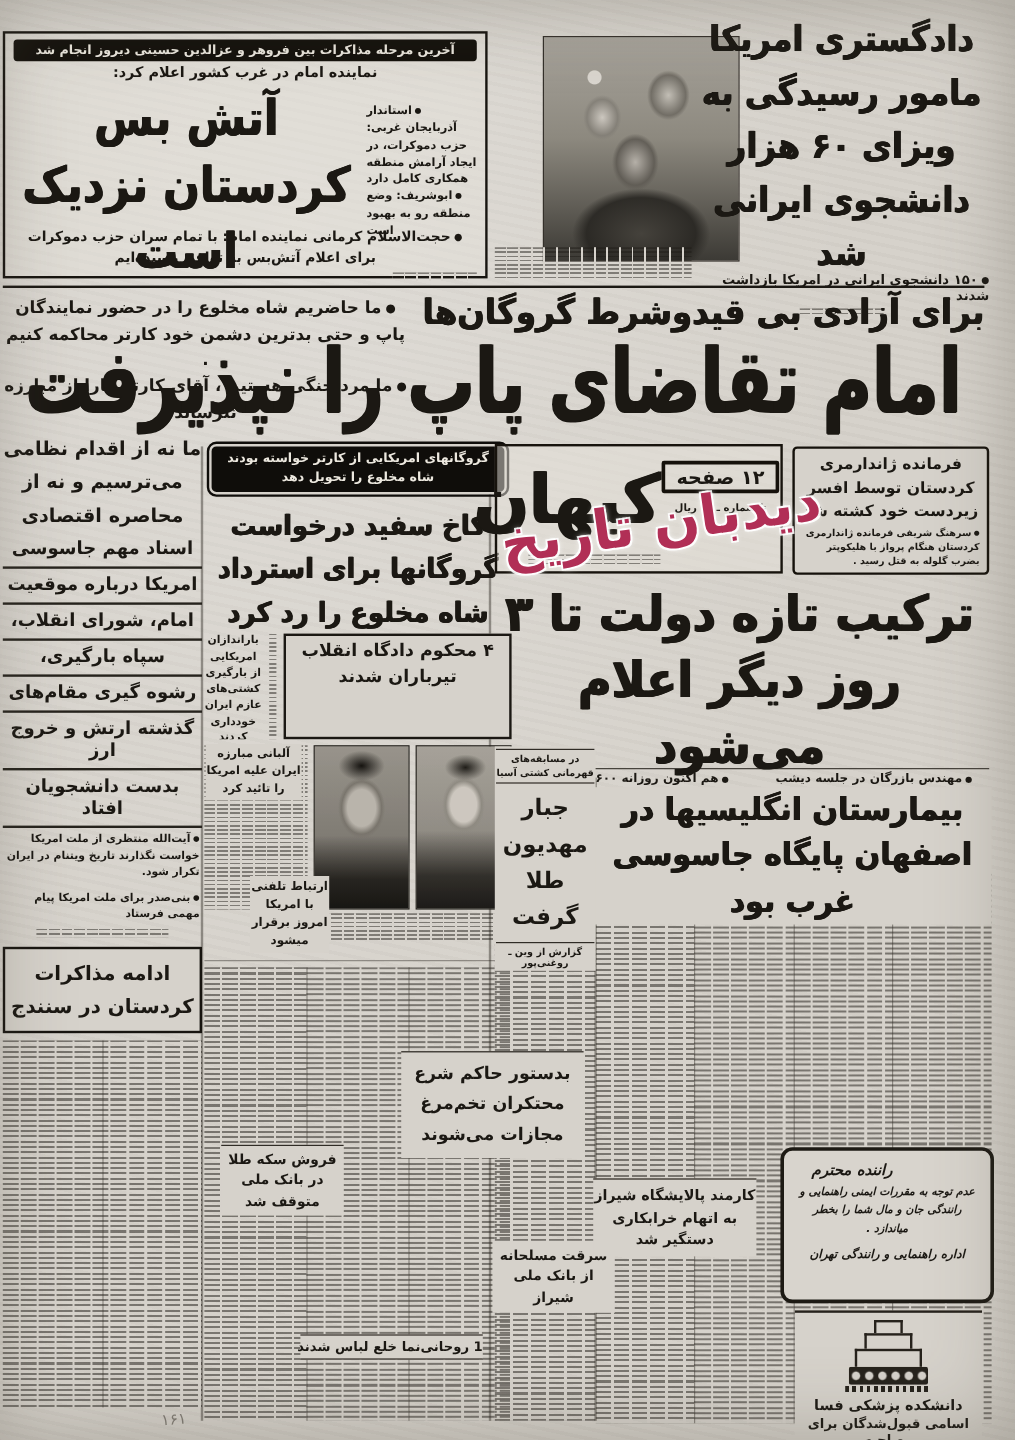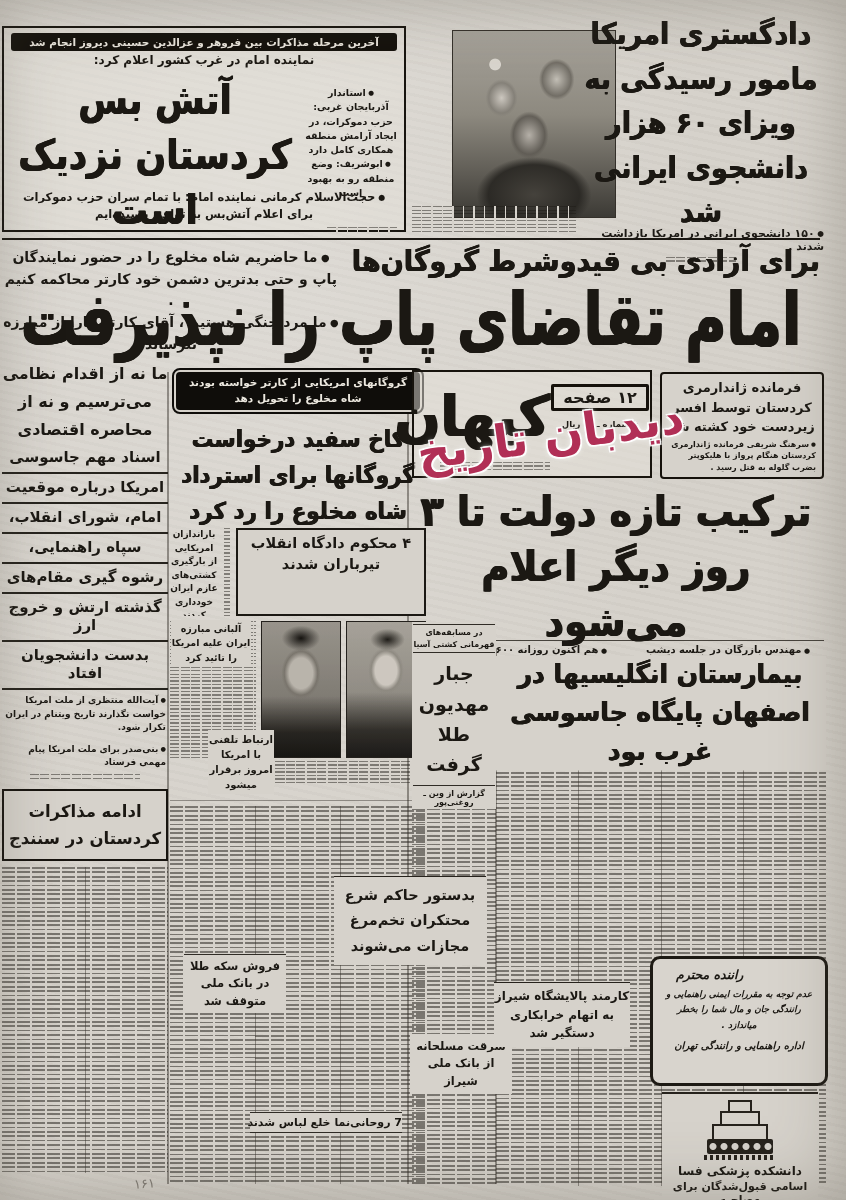--- a/index.html
+++ b/index.html
@@ -29,21 +29,21 @@
   .gcol{flex:1;padding:0 3px;}
   .gcol:not(:last-child){border-left:1px solid rgba(52,47,40,.45);}
   .vrule{position:absolute;width:1.5px;background:rgba(48,44,37,.45);z-index:2;}
   .hrule{position:absolute;height:0;border-top:1.5px solid rgba(35,31,25,.8);z-index:2;}
 
   
   .tl-box{left:14px;top:26px;width:404px;height:206px;border:2.5px solid #17140f;padding:5px 7px;background:rgba(233,229,221,.35);z-index:3;}
   .tl-banner{background:#14110c;color:#e9e5dc;font-size:10.5px;font-weight:bold;text-align:center;padding:3px 4px;border-radius:3px;}
   .tl-kicker{font-size:12px;font-weight:bold;text-align:center;margin-top:2px;}
   .tl-main{display:flex;gap:6px;height:116px;margin-top:1px;}
-  .tl-side{width:92px;display:flex;flex-direction:column;justify-content:space-between;font-size:9.5px;font-weight:bold;line-height:1.5;padding-top:18px;text-align:center;}
+  .tl-side{width:92px;display:flex;flex-direction:column;justify-content:space-between;font-size:9.5px;font-weight:bold;line-height:1.5;padding-top:18px;text-align:left;}
   .tl-head{flex:1;font-size:36px;font-weight:bold;text-align:center;line-height:1.35;transform:scaleY(1.14);transform-origin:center top;padding-top:4px;
     text-shadow:.5px 0 currentColor,-.5px 0 currentColor;}
   .tl-foot{font-size:11.5px;font-weight:bold;text-align:center;line-height:1.5;margin-top:5px;}
   .tiny-bar{height:7px;width:70px;margin-top:3px;}
 
   
   .top-photo{left:424px;top:14px;width:164px;height:188px;border:1px solid #34302a;z-index:3;
     background:
       radial-gradient(circle 9px at 26% 18%, #d9d5ce 60%, rgba(0,0,0,0) 70%),
       radial-gradient(ellipse 22px 26px at 30% 36%, #ccc7bf 0%, rgba(130,126,118,.85) 58%, rgba(0,0,0,0) 72%),
@@ -221,21 +221,21 @@
   </section>
 
   <h1 class="abs main-headline" style="margin:0;">امام تقاضای پاپ را نپذیرفت</h1>
 
   <section class="abs left-col">
     <div class="lc-head">ما نه از اقدام نظامی می‌ترسیم و نه از محاصره اقتصادی</div>
     <div class="lc-list">
       <div>اسناد مهم جاسوسی</div>
       <div>امریکا درباره موقعیت</div>
       <div>امام، شورای انقلاب،</div>
-      <div>سپاه راهنمایی،</div>
+      <div>سپاه بارگیری،</div>
       <div>رشوه گیری مقام‌های</div>
       <div>گذشته ارتش و خروج ارز</div>
       <div>بدست دانشجویان افتاد</div>
     </div>
     <div class="lc-b blt">آیت‌الله منتظری از ملت امریکا خواست نگذارند تاریخ ویتنام در ایران تکرار شود.</div>
     <div class="lc-b blt">بنی‌صدر برای ملت امریکا پیام مهمی فرستاد</div>
     <div class="tiny-bar greek-sm" style="width:110px;margin:0 auto 2px;"></div>
     <div class="sanandaj">ادامه مذاکرات کردستان در سنندج</div>
     <div class="left-body greek gcols">
       <div class="gcol"></div>
@@ -311,21 +311,21 @@
     <div class="wrest-k">در مسابقه‌های قهرمانی کشتی آسیا</div>
     <div class="wrest-h">جبار مهدیون طلا گرفت</div>
     <div class="wrest-by">گزارش از وین ـ روغنی‌پور</div>
   </section>
 
   <div class="abs note albania">آلبانی مبارزه ایران علیه امریکا را تائید کرد</div>
   <div class="abs note phone">ارتباط تلفنی با امریکا امروز برقرار میشود</div>
   <div class="abs note gold">فروش سکه طلا در بانک ملی متوقف شد</div>
   <div class="abs note egg">بدستور حاکم شرع محتکران تخم‌مرغ مجازات می‌شوند</div>
   <div class="abs note robbery">سرقت مسلحانه از بانک ملی شیراز</div>
-  <div class="abs note defrock">7 روحانی‌نما خلع لباس شدند</div>
+  <div class="abs note defrock">1 روحانی‌نما خلع لباس شدند</div>
   <div class="abs note refinery">کارمند پالایشگاه شیراز به اتهام خرابکاری دستگیر شد</div>
 
   <section class="abs ad-box">
     <div class="ad-title">راننده محترم</div>
     <div class="ad-body">عدم توجه به مقررات ایمنی راهنمایی و رانندگی جان و مال شما را بخطر میاندازد .</div>
     <div class="ad-sign">اداره راهنمایی و رانندگی تهران</div>
   </section>
 
   <section class="abs notice">
     <div class="zig">

